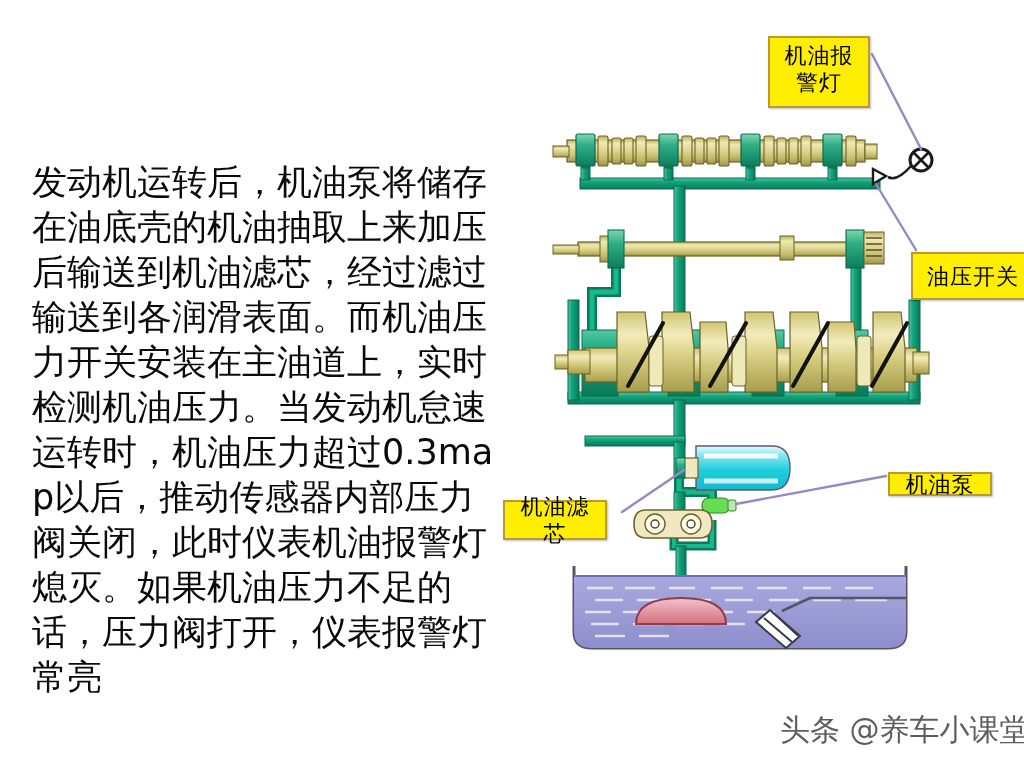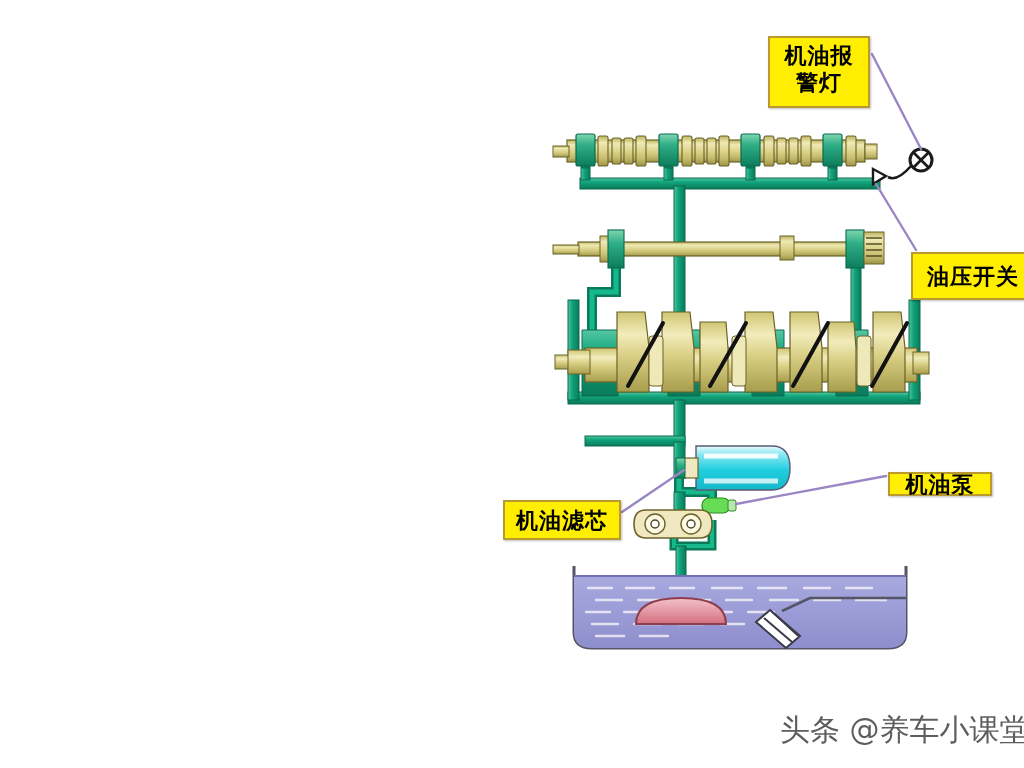--- a/index.html
+++ b/index.html
@@ -26,48 +26,49 @@
     white-space:pre-wrap;
     word-break:break-all;
   }
 
   
   .callout{
     position:absolute;
     background:#ffee00;
     border:2px solid #b99a2e;
     color:#000;
-    font-weight:700;
+    font-weight:400;
     font-size:22px;
     line-height:27px;
     text-align:center;
     padding:4px 6px;
     box-sizing:border-box;
     box-shadow:1px 1px 2px rgba(0,0,0,.25);
     letter-spacing:1px;
   }
   #lbl-warning-lamp{left:768px;top:36px;width:102px;height:72px;}
   #lbl-pressure-switch{left:911px;top:252px;width:124px;height:48px;display:flex;align-items:center;justify-content:center;}
-  #lbl-oil-filter{left:503px;top:500px;width:118px;height:40px;display:flex;align-items:center;justify-content:center;}
+  #lbl-oil-filter{left:503px;top:500px;width:104px;height:40px;display:flex;align-items:center;justify-content:center;}
   #lbl-oil-pump{left:888px;top:472px;width:104px;height:24px;display:flex;align-items:center;justify-content:center;}
 
   
   #watermark{
     position:absolute;left:780px;top:710px;
     font-size:30px;color:#3a3a3a;opacity:.82;
     font-family:"DejaVu Sans","Liberation Sans",sans-serif;
     white-space:nowrap;
   }
   svg{display:block;}
 </style>
 </head>
 <body>
 
 <div id="stage">
 
+  <div id="desc">发动机运转后，机油泵将储存在油底壳的机油抽取上来加压后输送到机油滤芯，经过滤过输送到各润滑表面。而机油压力开关安装在主油道上，实时检测机油压力。当发动机怠速运转时，机油压力超过0.3map以后，推动传感器内部压力阀关闭，此时仪表机油报警灯熄灭。如果机油压力不足的话，压力阀打开，仪表报警灯常亮</div>
 
   <svg id="diagram" width="1024" height="768" viewBox="0 0 1024 768" style="position:absolute;left:0;top:0;">
 
     <defs>
       <linearGradient id="gShaft" x1="0" y1="0" x2="0" y2="1">
         <stop offset="0%" stop-color="#bdb45e"></stop>
         <stop offset="22%" stop-color="#efe9b4"></stop>
         <stop offset="50%" stop-color="#ddd48c"></stop>
         <stop offset="78%" stop-color="#c3b96a"></stop>
         <stop offset="100%" stop-color="#9d9448"></stop>

